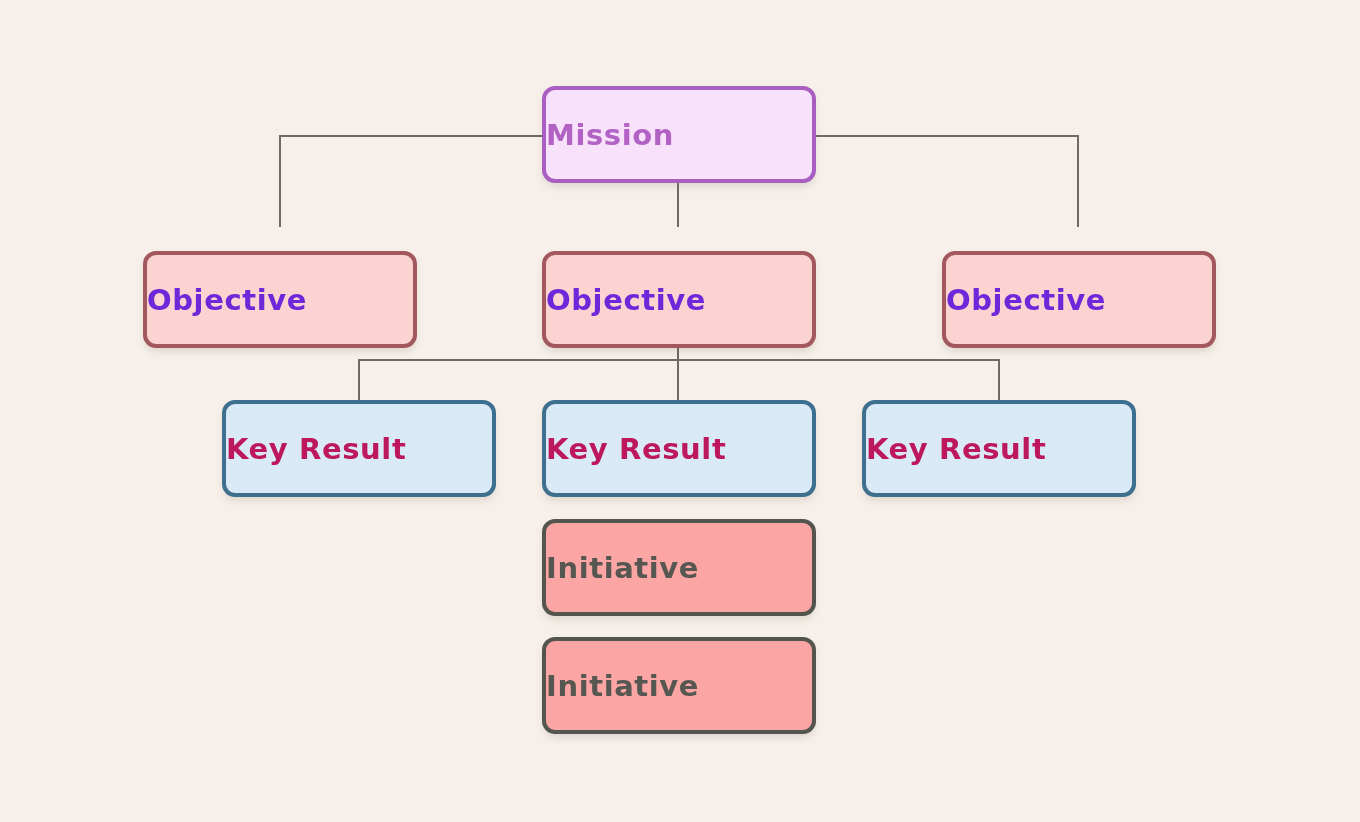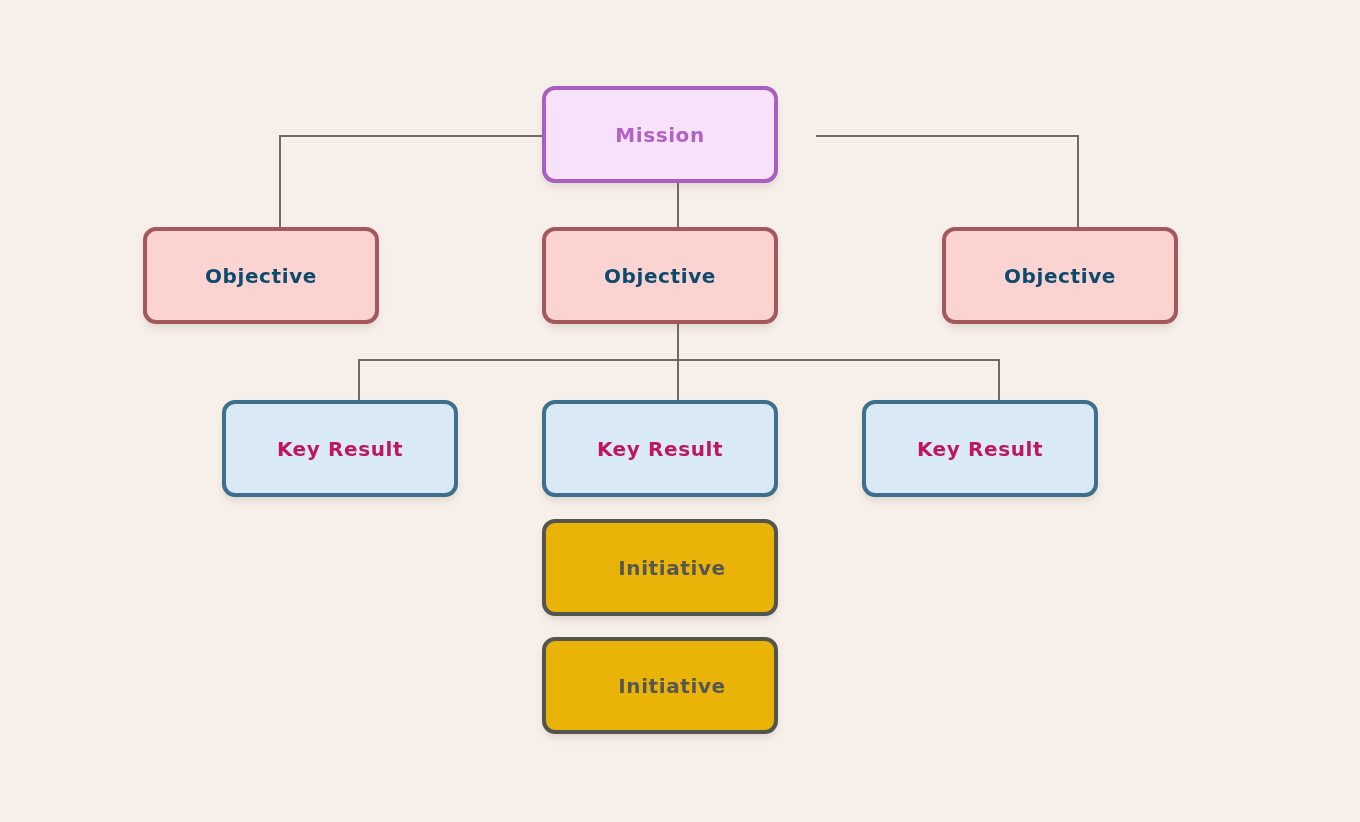--- a/index.html
+++ b/index.html
@@ -11,52 +11,51 @@
   #canvas {
     position: relative;
     width: 1360px;
     height: 822px;
     background: #f7f0ea;
     overflow: hidden;
   }
   .node {
     position: absolute;
     box-sizing: border-box;
-    width: 236px;
+    width: 274px;
     height: 97px;
     border: 4px solid;
     border-radius: 13px;
     display: flex;
     align-items: center;
-    justify-content: center;
-    font-size: 20px;
+    font-size: 29px;
     font-weight: 700;
     letter-spacing: 0.6px;
     box-shadow: 0 5px 9px -2px rgba(125, 105, 90, 0.22);
   }
   .v-mission {
     background: #f8e2fb;
     border-color: #a95fc1;
     color: #b261c4;
   }
   .v-objective {
     background: #fbd3d0;
     border-color: #a2585d;
-    color: #0c4a6e;
+    color: #6d28d9;
+    margin-top: 24px;
   }
   .v-keyresult {
     background: #d9e9f5;
     border-color: #3e6f8e;
     color: #be185d;
   }
   .v-initiative {
-    background: #eab308;
+    background: #fca5a5;
     border-color: #54554f;
     color: #565751;
-    padding-left: 24px;
   }
   .edge {
     position: absolute;
     background: #6e6a66;
   }
   
   .pos-mission        { left: 542px; top: 86px;  }
   .pos-obj-left       { left: 143px; top: 227px; }
   .pos-obj-center     { left: 542px; top: 227px; }
   .pos-obj-right      { left: 942px; top: 227px; }

